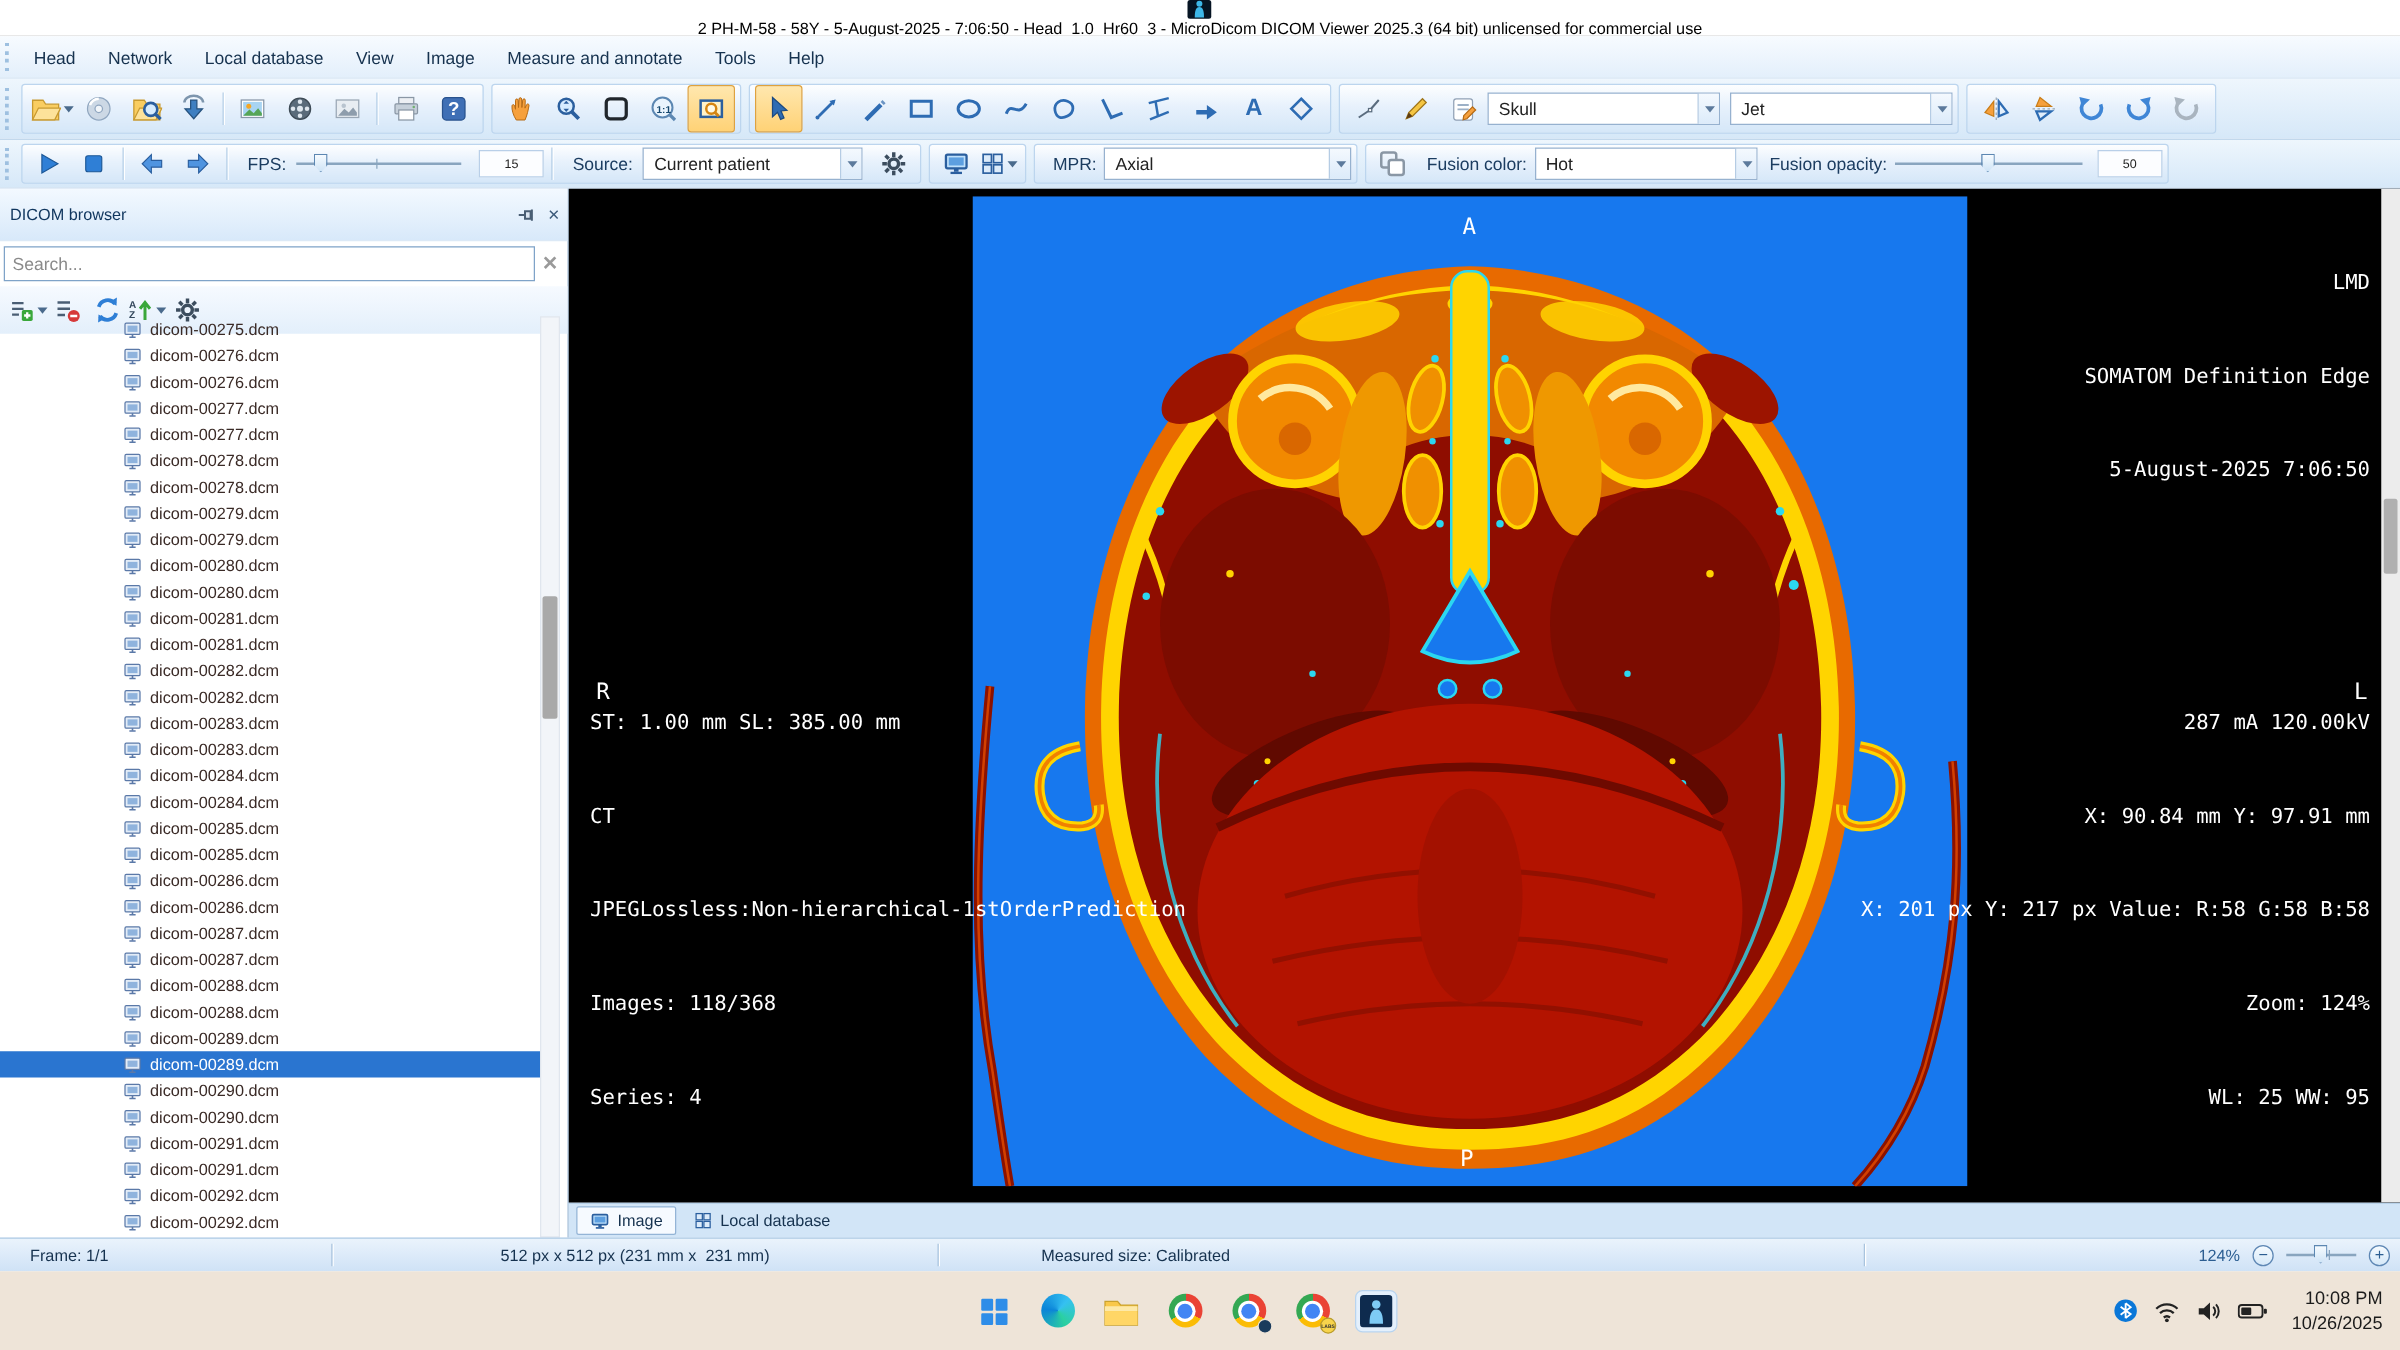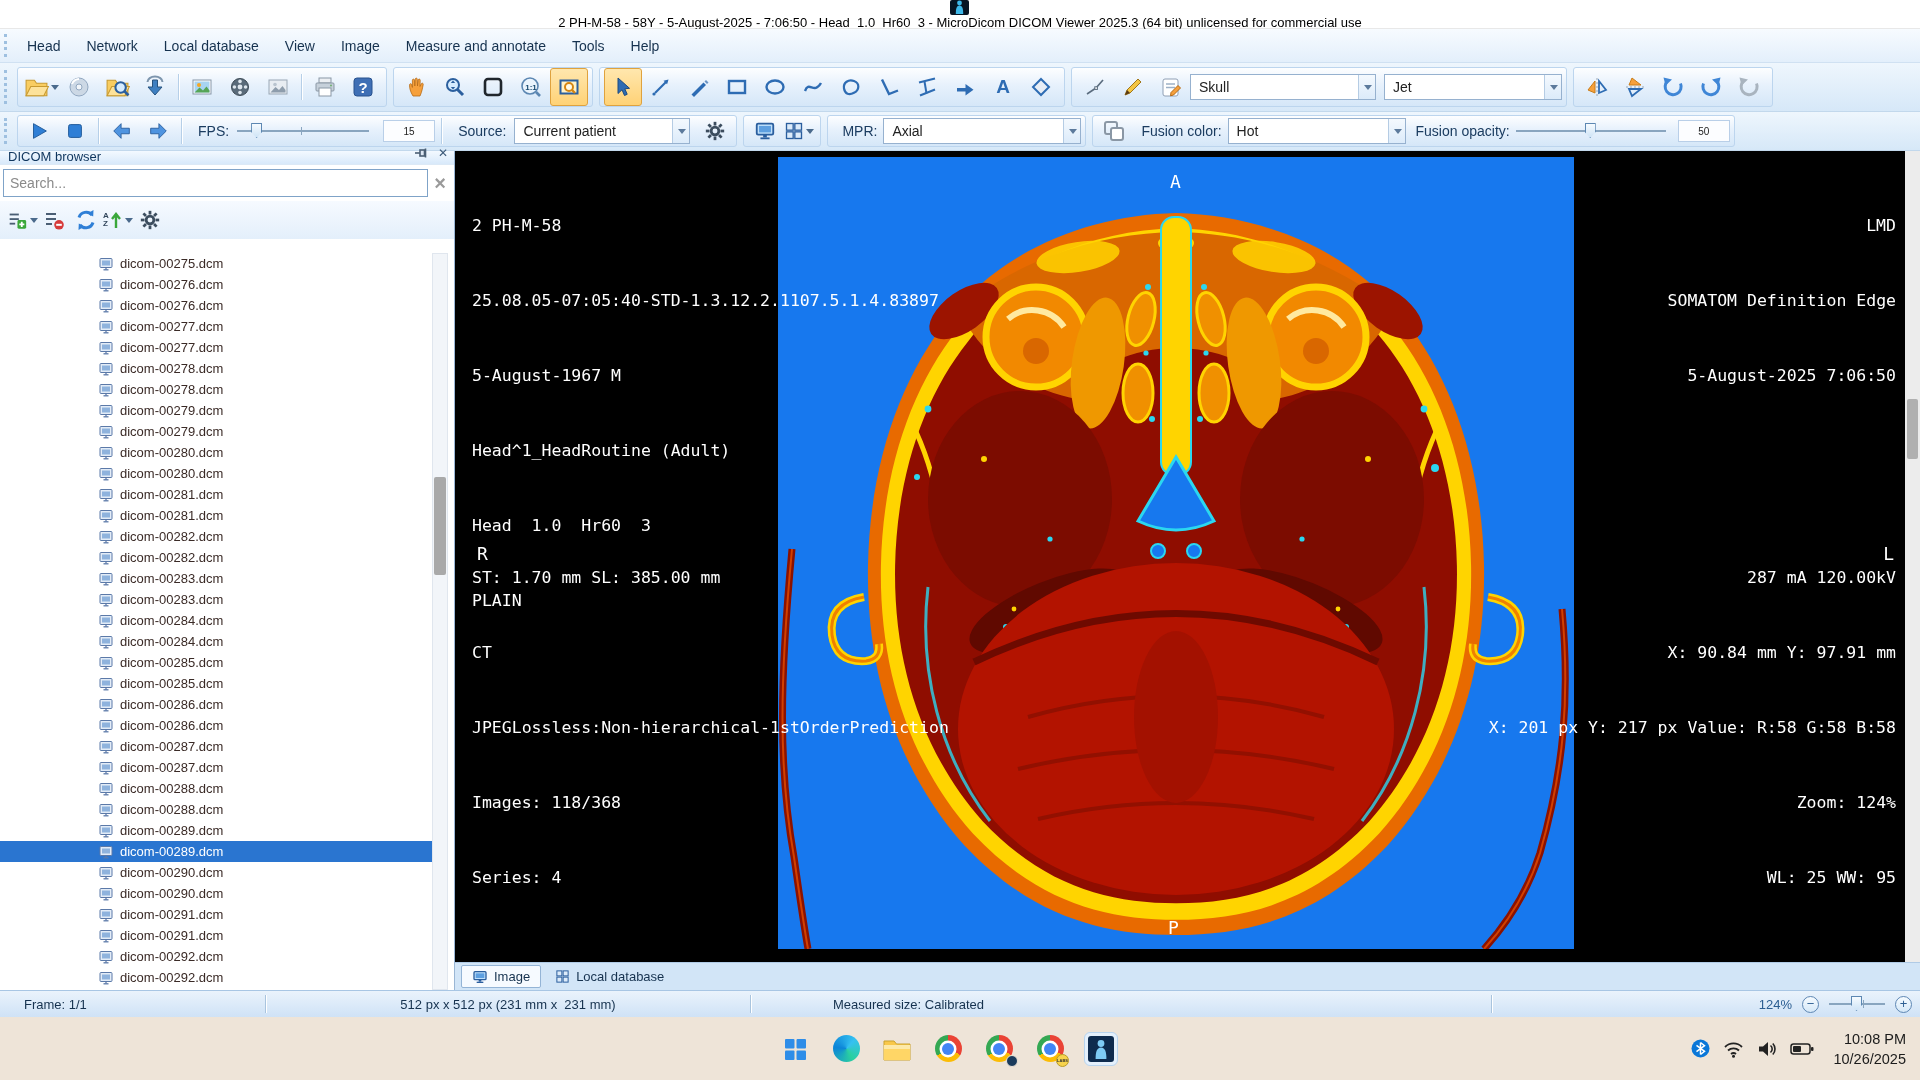--- a/index.html
+++ b/index.html
@@ -52,21 +52,21 @@
     clip-path:polygon(0 0,100% 0,100% 60%,50% 100%,0 60%); }
   .valbox { height:22px; background:#fcfdff; border:1px solid #b9cfe8; font-size:10px; color:#222;
     display:flex; align-items:center; justify-content:center; }
   .glyph-ic { font-weight:bold; color:#2e6cb3; }
 
   
   #main { position:absolute; left:0; top:151px; width:1920px; height:839px; display:flex; }
 
   
   #panel { position:relative; width:455px; height:839px; background:#fff; border-right:1px solid #9ab6d4; }
-  #panel-header { height:14px; background:linear-gradient(#f3f9ff,#d8e9fa); display:flex; align-items:flex-end;
+  #panel-header { height:42px; background:linear-gradient(#f3f9ff,#d8e9fa); display:flex; align-items:center;
     border-bottom:1px solid #dce9f6; }
   #panel-header .ptitle { font-size:13px; color:#10365e; margin-left:8px; flex:1; }
   .phbtn { width:22px; height:22px; display:flex; align-items:center; justify-content:center;
     color:#3c5a7a; font-size:14px; }
   #search-row { display:flex; align-items:center; padding:4px 2px 4px 3px; }
   #search-input { flex:1; height:28px; border:1px solid #7fa3c8; font-size:14px; padding:0 6px;
     color:#222; font-family:"Liberation Sans",sans-serif; }
   #search-input::placeholder { color:#8a8a8a; }
   #search-clear { width:24px; height:24px; display:flex; align-items:center; justify-content:center;
     color:#9a9a9a; font-size:20px; font-weight:bold; }
@@ -931,35 +931,27 @@
 
             <path d="M86 440 q -36 6 -32 38 q 4 28 34 26 q 15 -2 13 -17" fill="none" stroke="#ffd400" stroke-width="8"></path>
             <path d="M86 440 q -36 6 -32 38 q 4 28 34 26 q 15 -2 13 -17" fill="none" stroke="#f08000" stroke-width="3"></path>
             <path d="M710 440 q 36 6 32 38 q -4 28 -34 26 q -15 -2 -13 -17" fill="none" stroke="#ffd400" stroke-width="8"></path>
             <path d="M710 440 q 36 6 32 38 q -4 28 -34 26 q -15 -2 -13 -17" fill="none" stroke="#f08000" stroke-width="3"></path>
             <circle cx="657" cy="311" r="4" fill="#2bd7f0"></circle>
             <circle cx="139" cy="320" r="3" fill="#2bd7f0"></circle>
           </svg>
         </div>
 
-        <div class="ovl" style="left:17px;top:12px">
-          <div>2 PH-M-58</div>
-          <div>25.08.05-07:05:40-STD-1.3.12.2.1107.5.1.4.83897</div>
-          <div>5-August-1967 M</div>
-          <div>Head^1_HeadRoutine (Adult)</div>
-          <div>Head  1.0  Hr60  3</div>
-          <div>PLAIN</div>
-        </div>
         <div class="ovl right" style="right:24px;top:12px">
           <div>LMD</div>
           <div>SOMATOM Definition Edge</div>
           <div>5-August-2025 7:06:50</div>
         </div>
         <div class="ovl" style="left:17px;bottom:22px">
-          <div>ST: 1.70 mm SL: 385.00 mm</div>
+          <div>ST: 1.00 mm SL: 385.00 mm</div>
           <div>CT</div>
           <div>JPEGLossless:Non-hierarchical-1stOrderPrediction</div>
           <div>Images: 118/368</div>
           <div>Series: 4</div>
         </div>
         <div class="ovl right" style="right:24px;bottom:22px">
           <div>287 mA 120.00kV</div>
           <div>X: 90.84 mm Y: 97.91 mm</div>
           <div>X: 201 px Y: 217 px Value: R:58 G:58 B:58</div>
           <div>Zoom: 124%</div>

